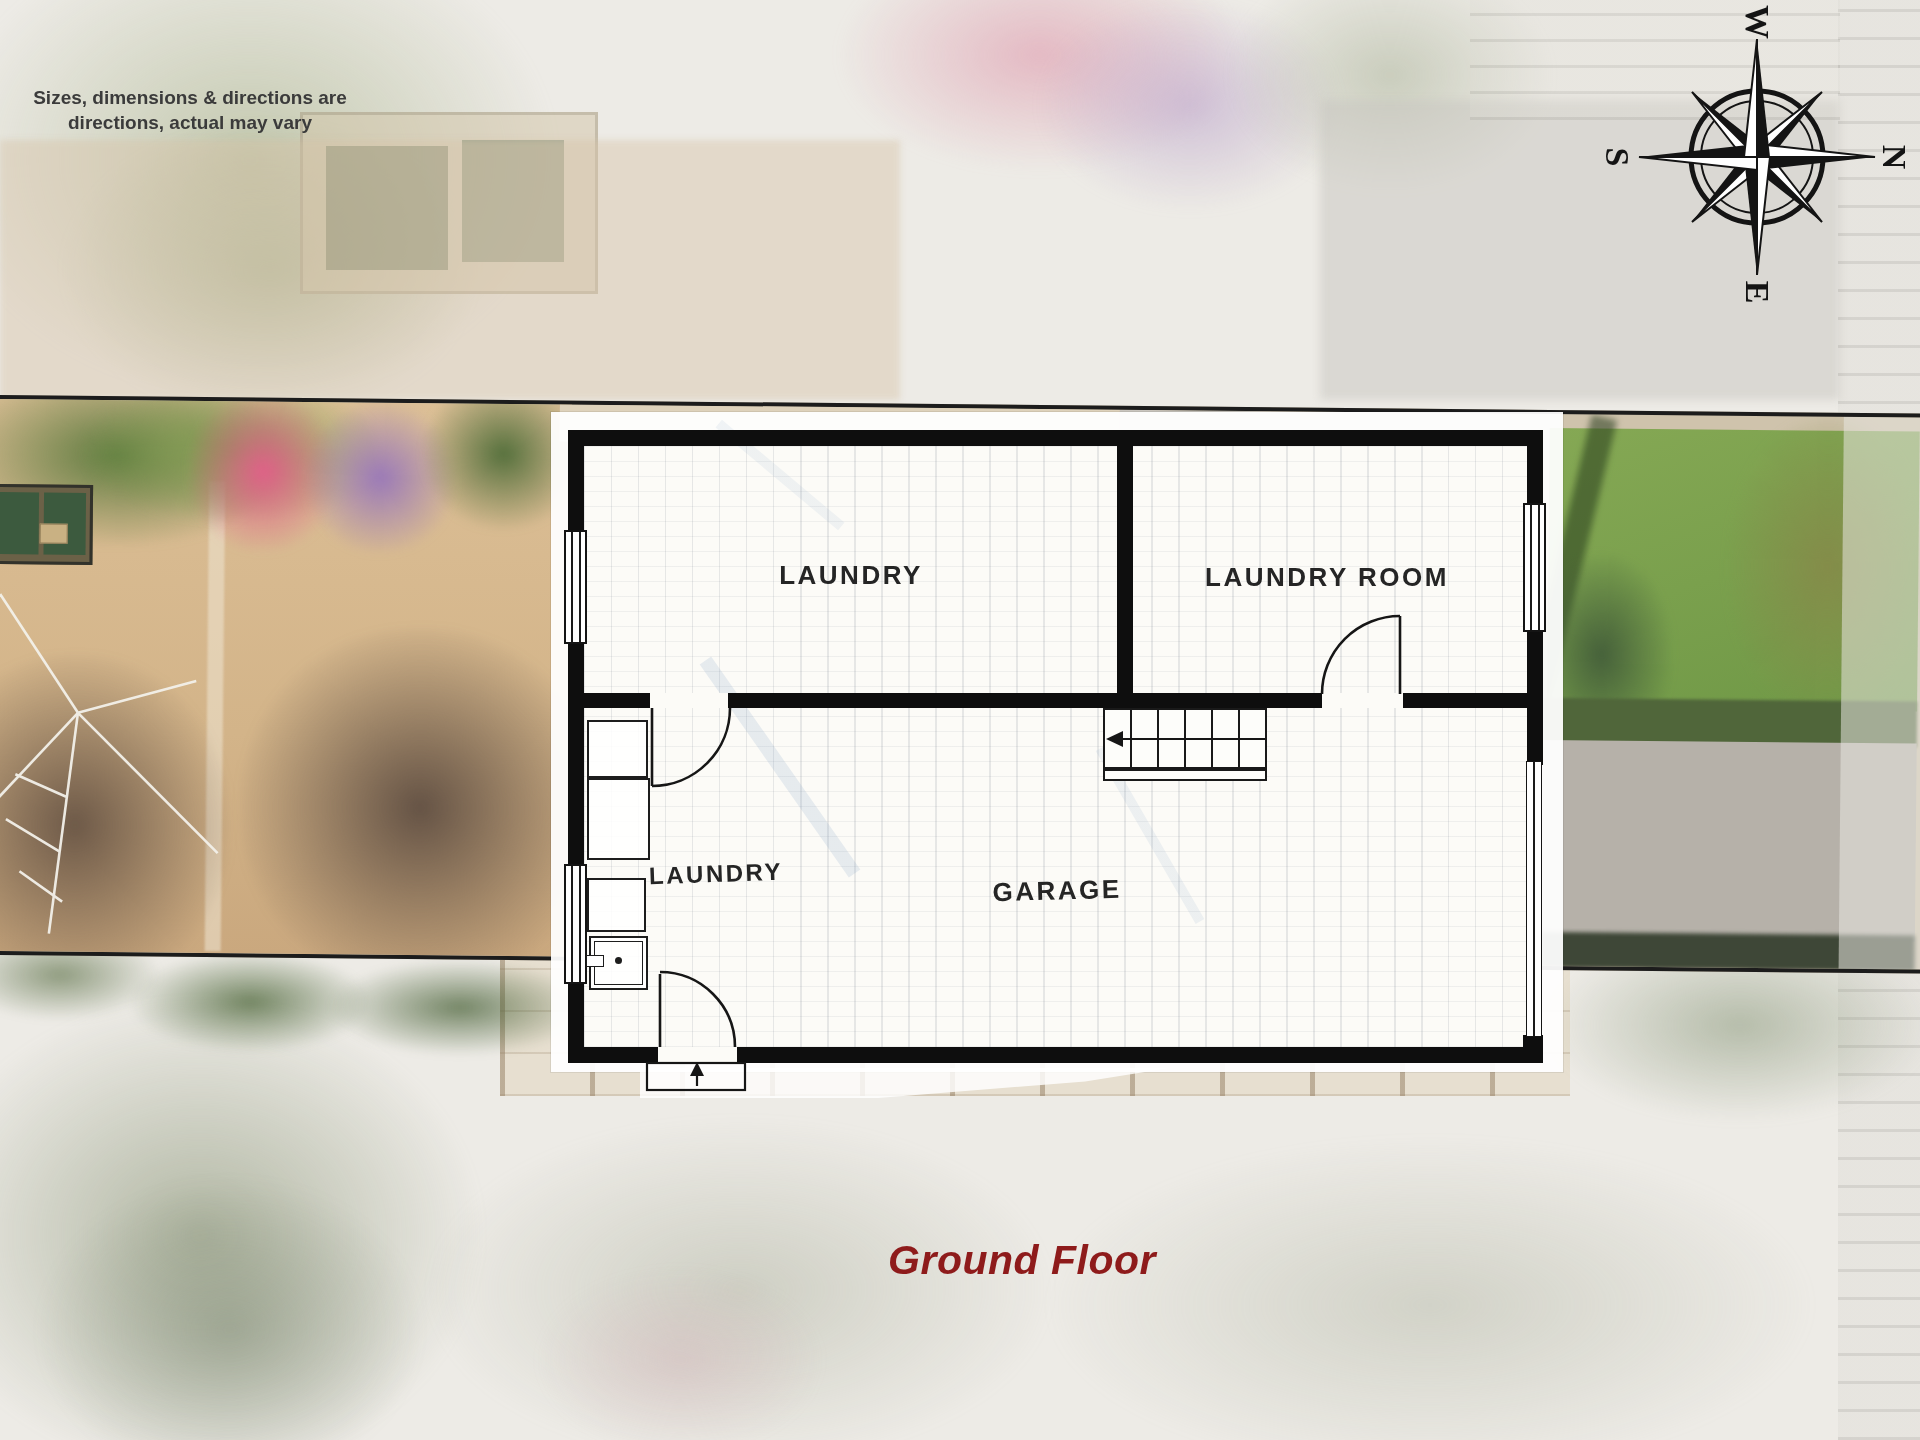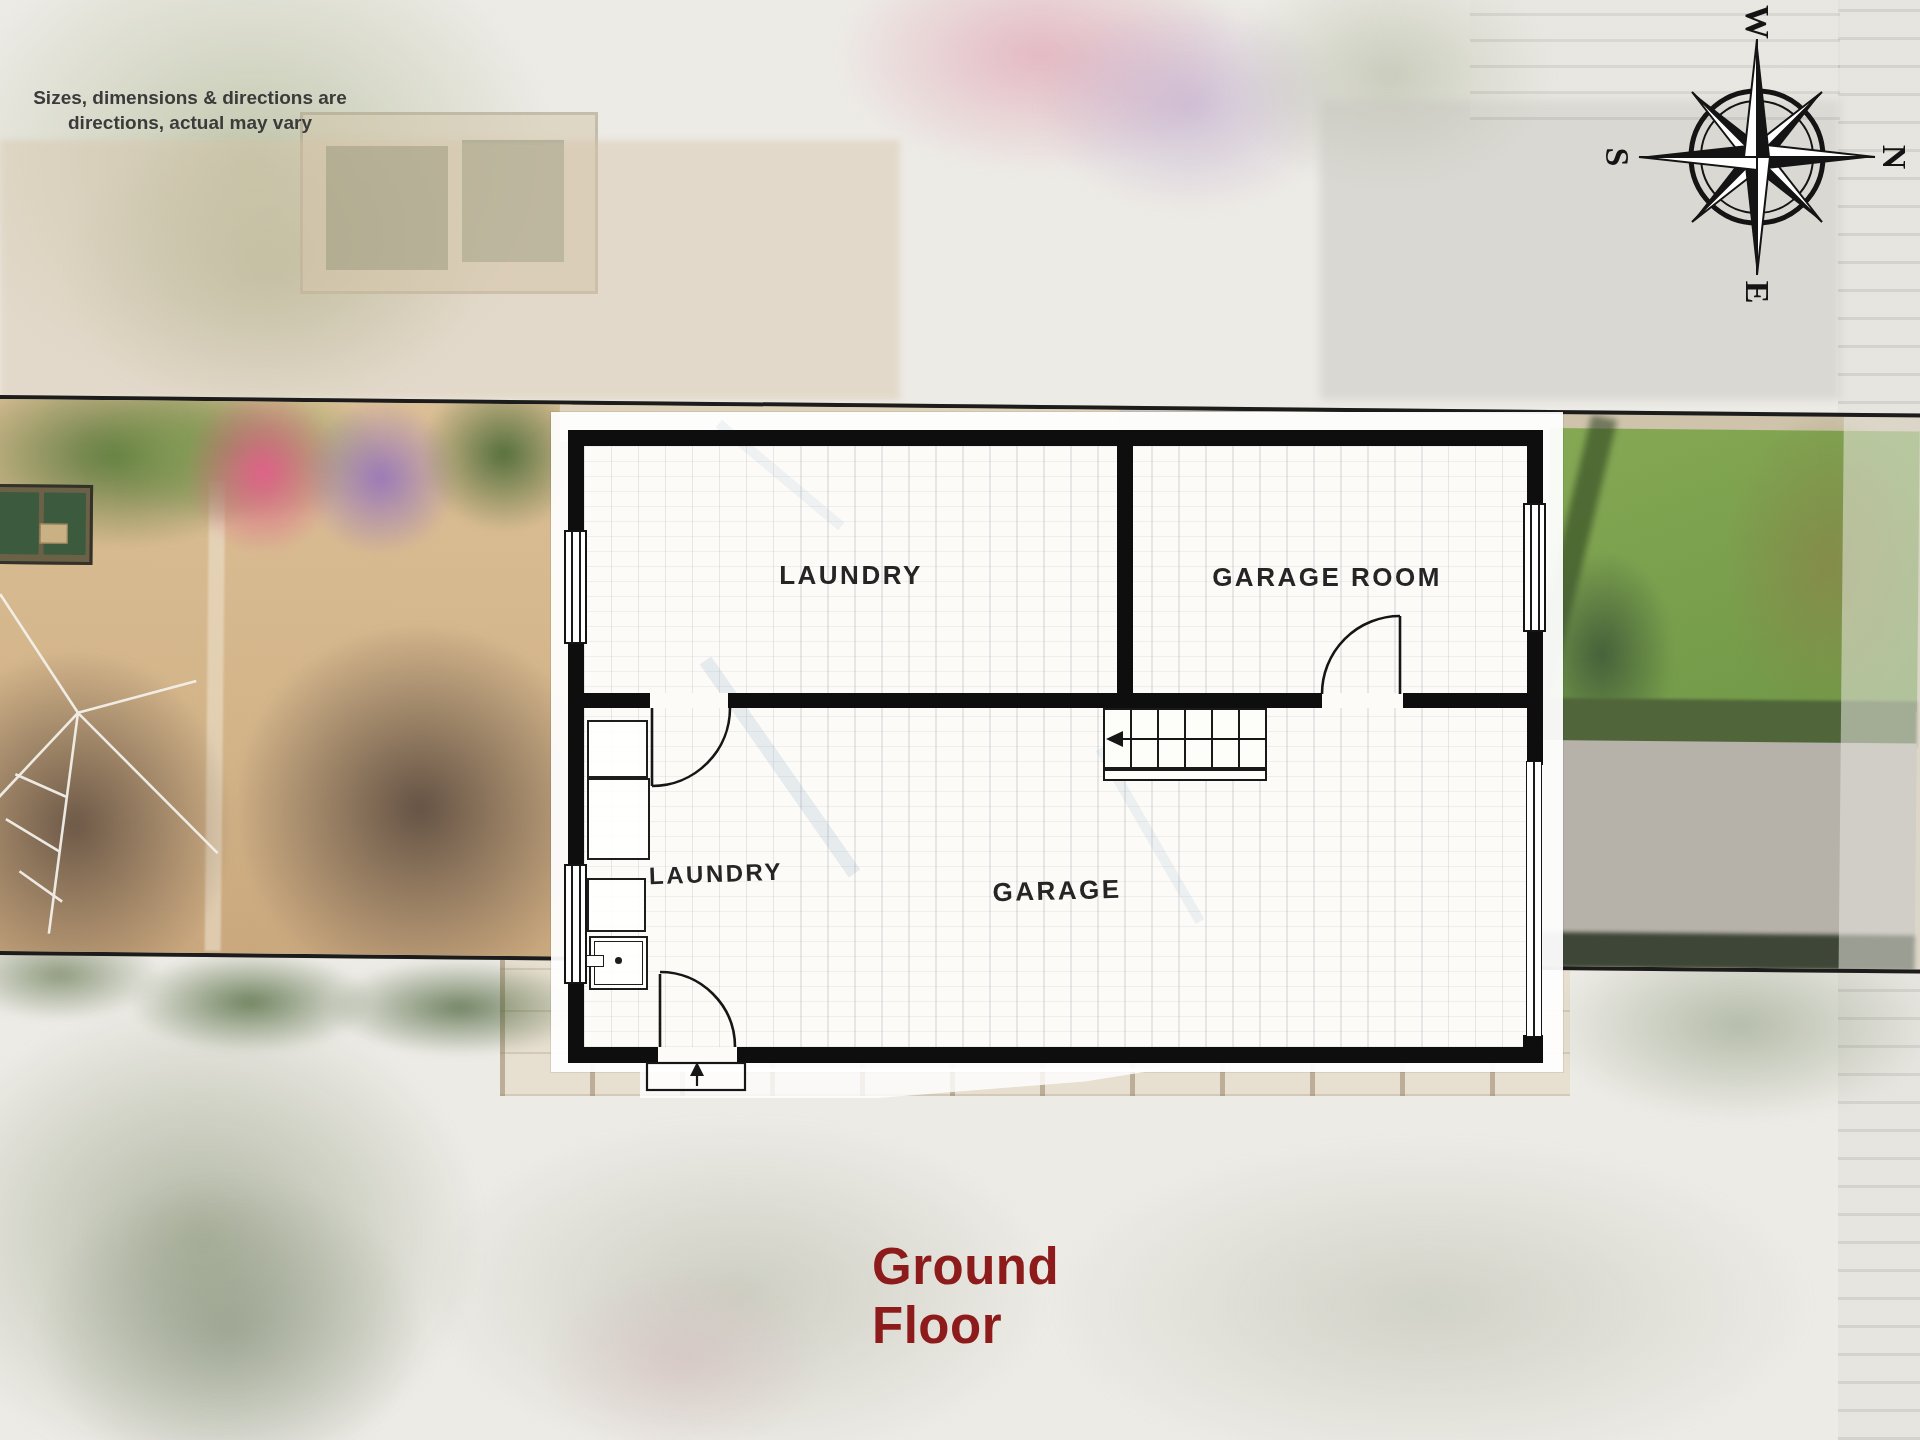--- a/index.html
+++ b/index.html
@@ -27,22 +27,22 @@
          repeating-linear-gradient(90deg,rgba(105,115,130,.15) 0 1.5px,transparent 1.5px 27px),
          repeating-linear-gradient(0deg,rgba(105,115,130,.09) 0 1px,transparent 1px 15px),
          #fcfbf7;}
   .smudge{position:absolute;background:linear-gradient(rgba(115,150,190,.16),rgba(115,150,190,.16));}
   
   #title-box{position:absolute;left:30px;top:28px;width:360px;height:50px;background:#0a0a0a;
         display:flex;align-items:center;justify-content:center;}
   #title-box span{color:#ffffff;font-size:32px;font-weight:bold;letter-spacing:.5px;}
   #disclaimer{position:absolute;left:15px;top:86px;width:350px;text-align:center;
         color:#3b3b3b;font-size:19px;font-weight:bold;line-height:1.3;}
-  #floor-label{position:absolute;left:872px;top:1237px;width:300px;
-        color:#8e1b1b;font-size:51px;font-weight:bold;letter-spacing:.5px;}
+  #floor-label{position:absolute;left:872px;top:1237px;width:300px;text-align:center;
+        color:#8e1b1b;font-size:41px;font-weight:bold;letter-spacing:.5px;font-style:italic;}
   svg text{font-family:"Liberation Serif",serif;}
 </style>
 </head>
 <body>
 
 <div id="page">
 
   <div class="blob" style="left:-60px;top:-80px;width:620px;height:480px;background:radial-gradient(ellipse,rgba(168,178,138,.6),rgba(168,178,138,0) 70%);"></div>
   <div class="blob" style="left:60px;top:120px;width:420px;height:300px;background:radial-gradient(ellipse,rgba(150,162,120,.5),rgba(150,162,120,0) 70%);"></div>
   <div class="abs" style="left:300px;top:112px;width:292px;height:176px;background:rgba(212,198,172,.55);border:3px solid rgba(120,110,90,.25);"></div>
@@ -170,21 +170,21 @@
       <g>
         <rect x="647" y="1063" width="98" height="27" stroke-width="2.2" fill="rgba(255,255,255,0.55)"></rect>
         <line x1="697" y1="1086" x2="697" y2="1068" stroke-width="2.2"></line>
       </g>
     </g>
     <path d="M 1106 739 L 1123 731 L 1123 747 Z" fill="#161616"></path>
     <path d="M 697 1062 L 690 1076 L 704 1076 Z" fill="#161616"></path>
   </svg>
 
   <div class="room-label" style="left:851px;top:575px;">LAUNDRY</div>
-  <div class="room-label" style="left:1327px;top:577px;">GARAGE ROOM</div>
+  <div class="room-label" style="left:1327px;top:577px;">LAUNDRY ROOM</div>
   <div class="room-label" style="left:716px;top:874px;transform:translate(-50%,-50%) rotate(-2deg);font-size:24px;">LAUNDRY</div>
   <div class="room-label" style="left:1057px;top:891px;transform:translate(-50%,-50%) rotate(-1.5deg);">GARAGE</div>
 
   <div id="disclaimer">
     <div>Sizes, dimensions &amp; directions are</div>
     <div>directions, actual may vary</div>
   </div>
 
   <svg class="abs" style="left:1597px;top:-3px;" width="320" height="320" viewBox="-10 -10 320 320">
     <g transform="rotate(90 150 150)">

